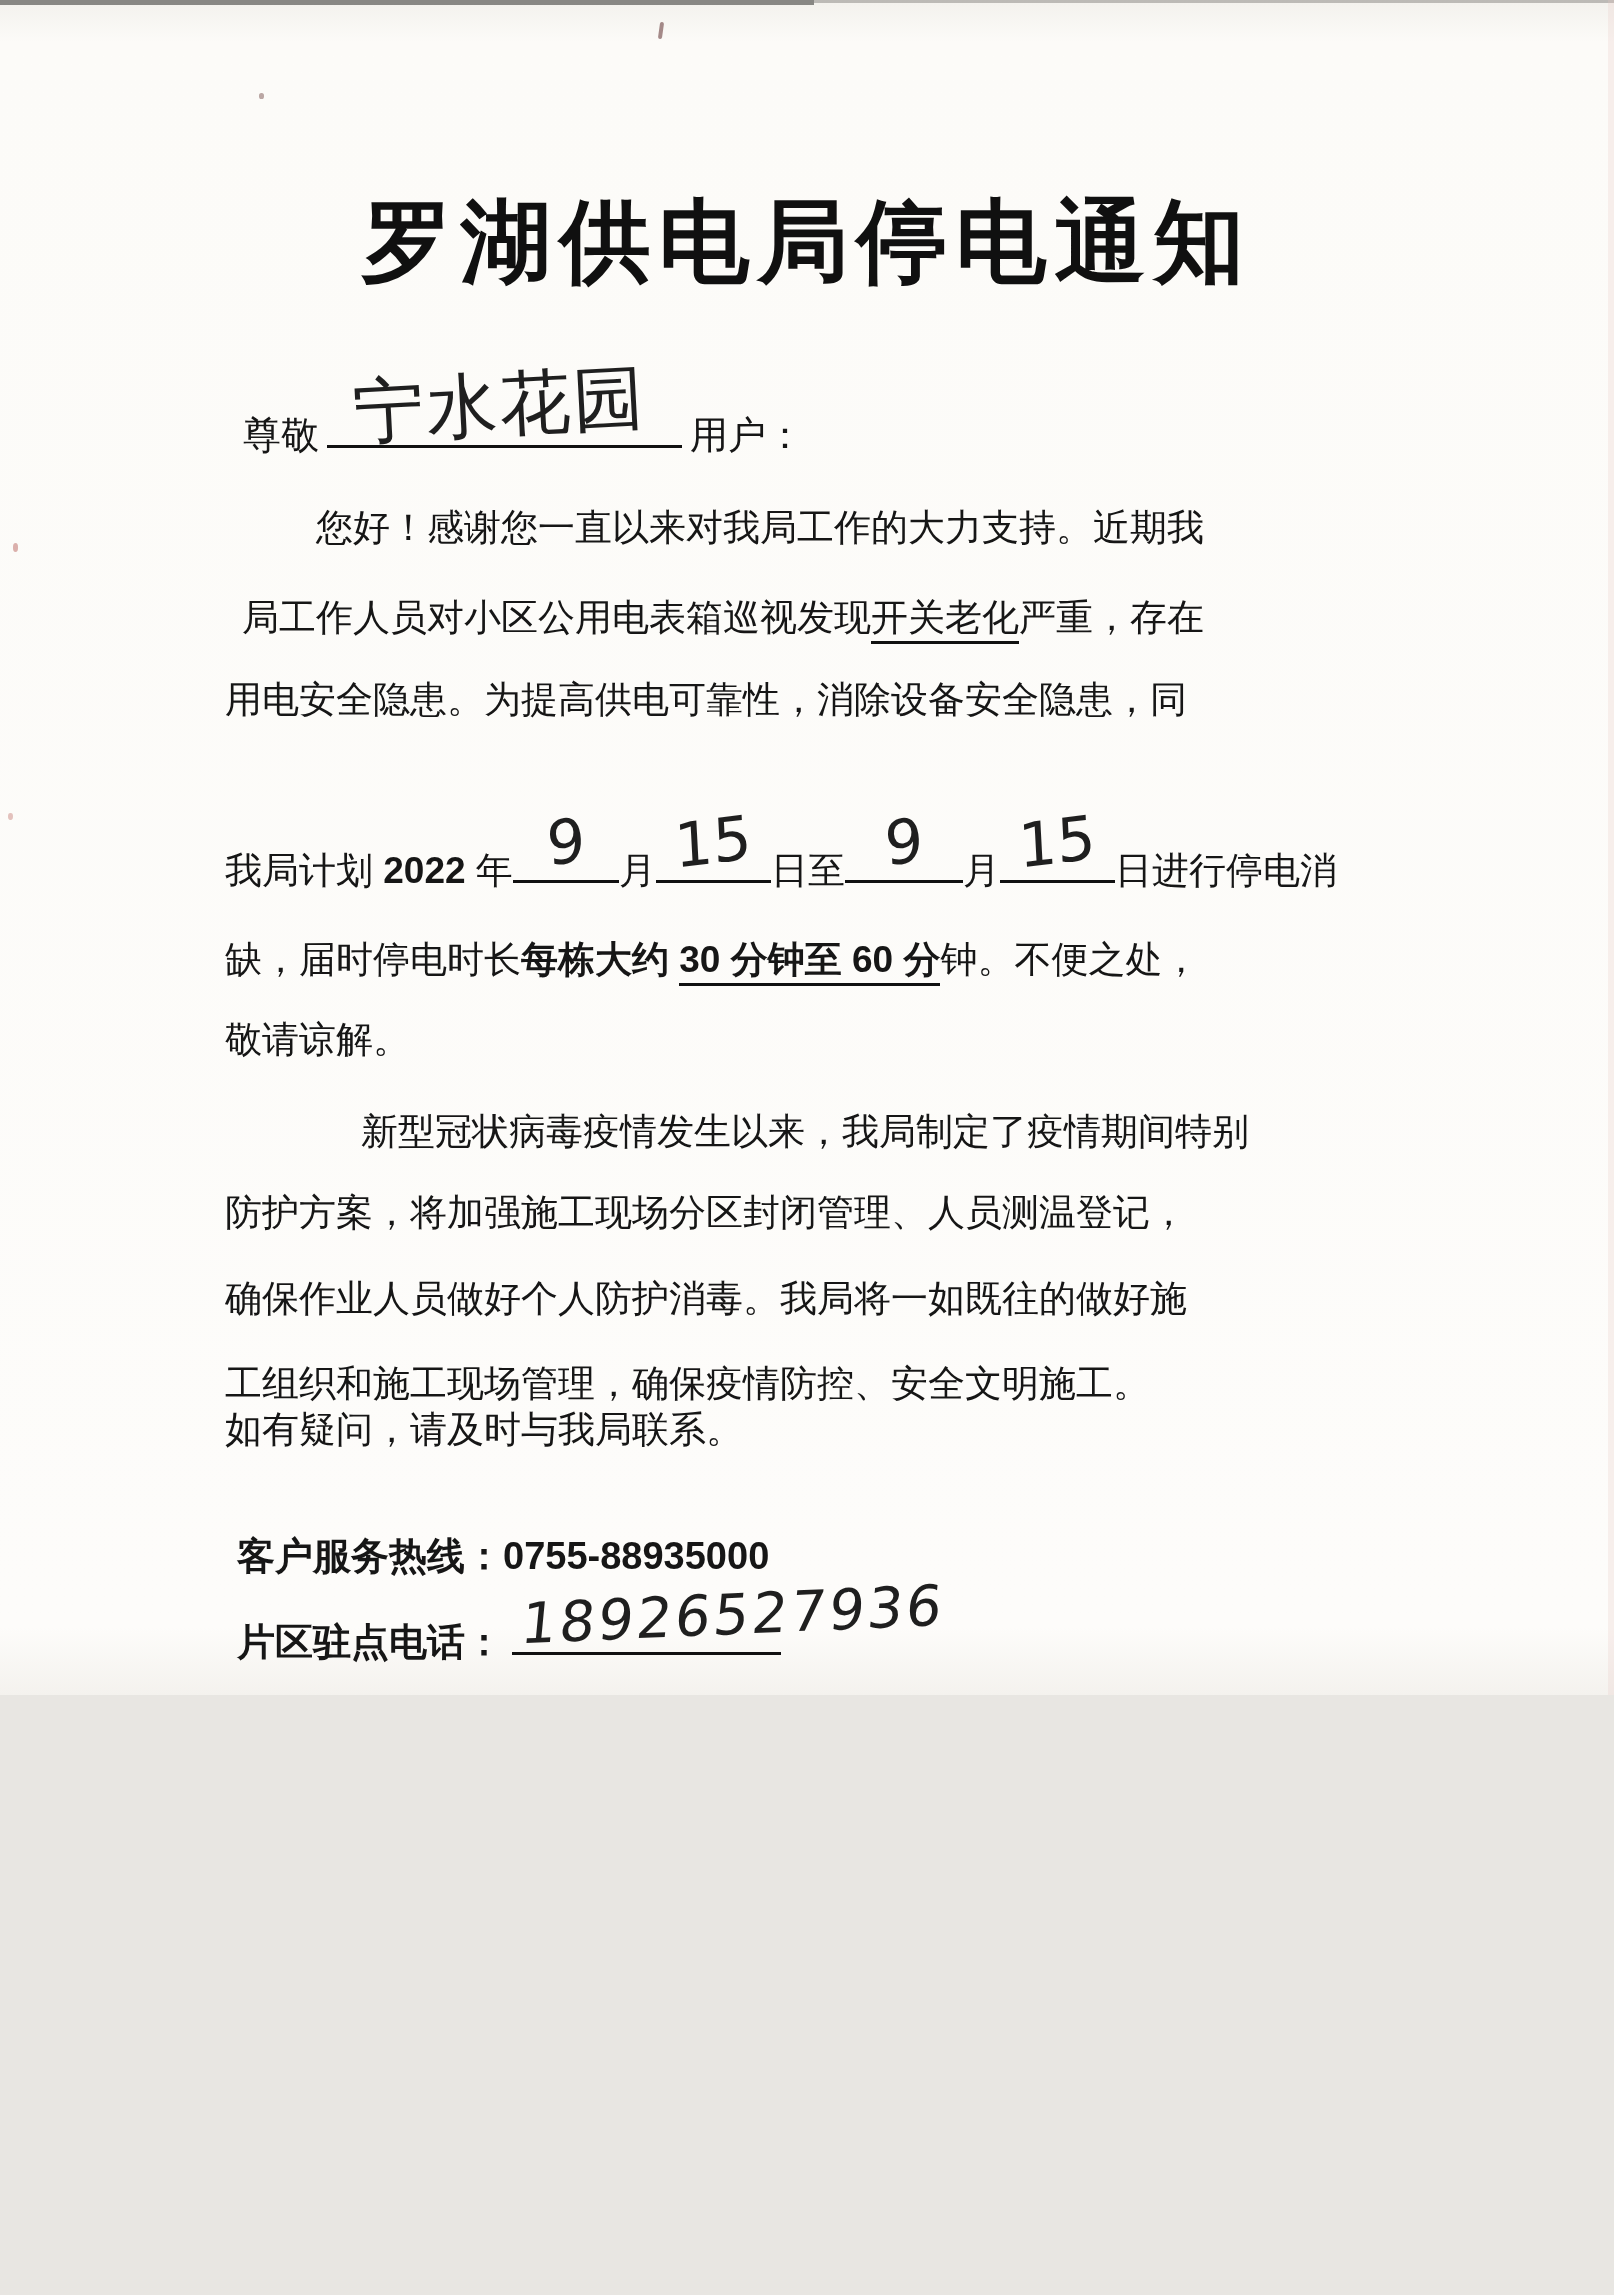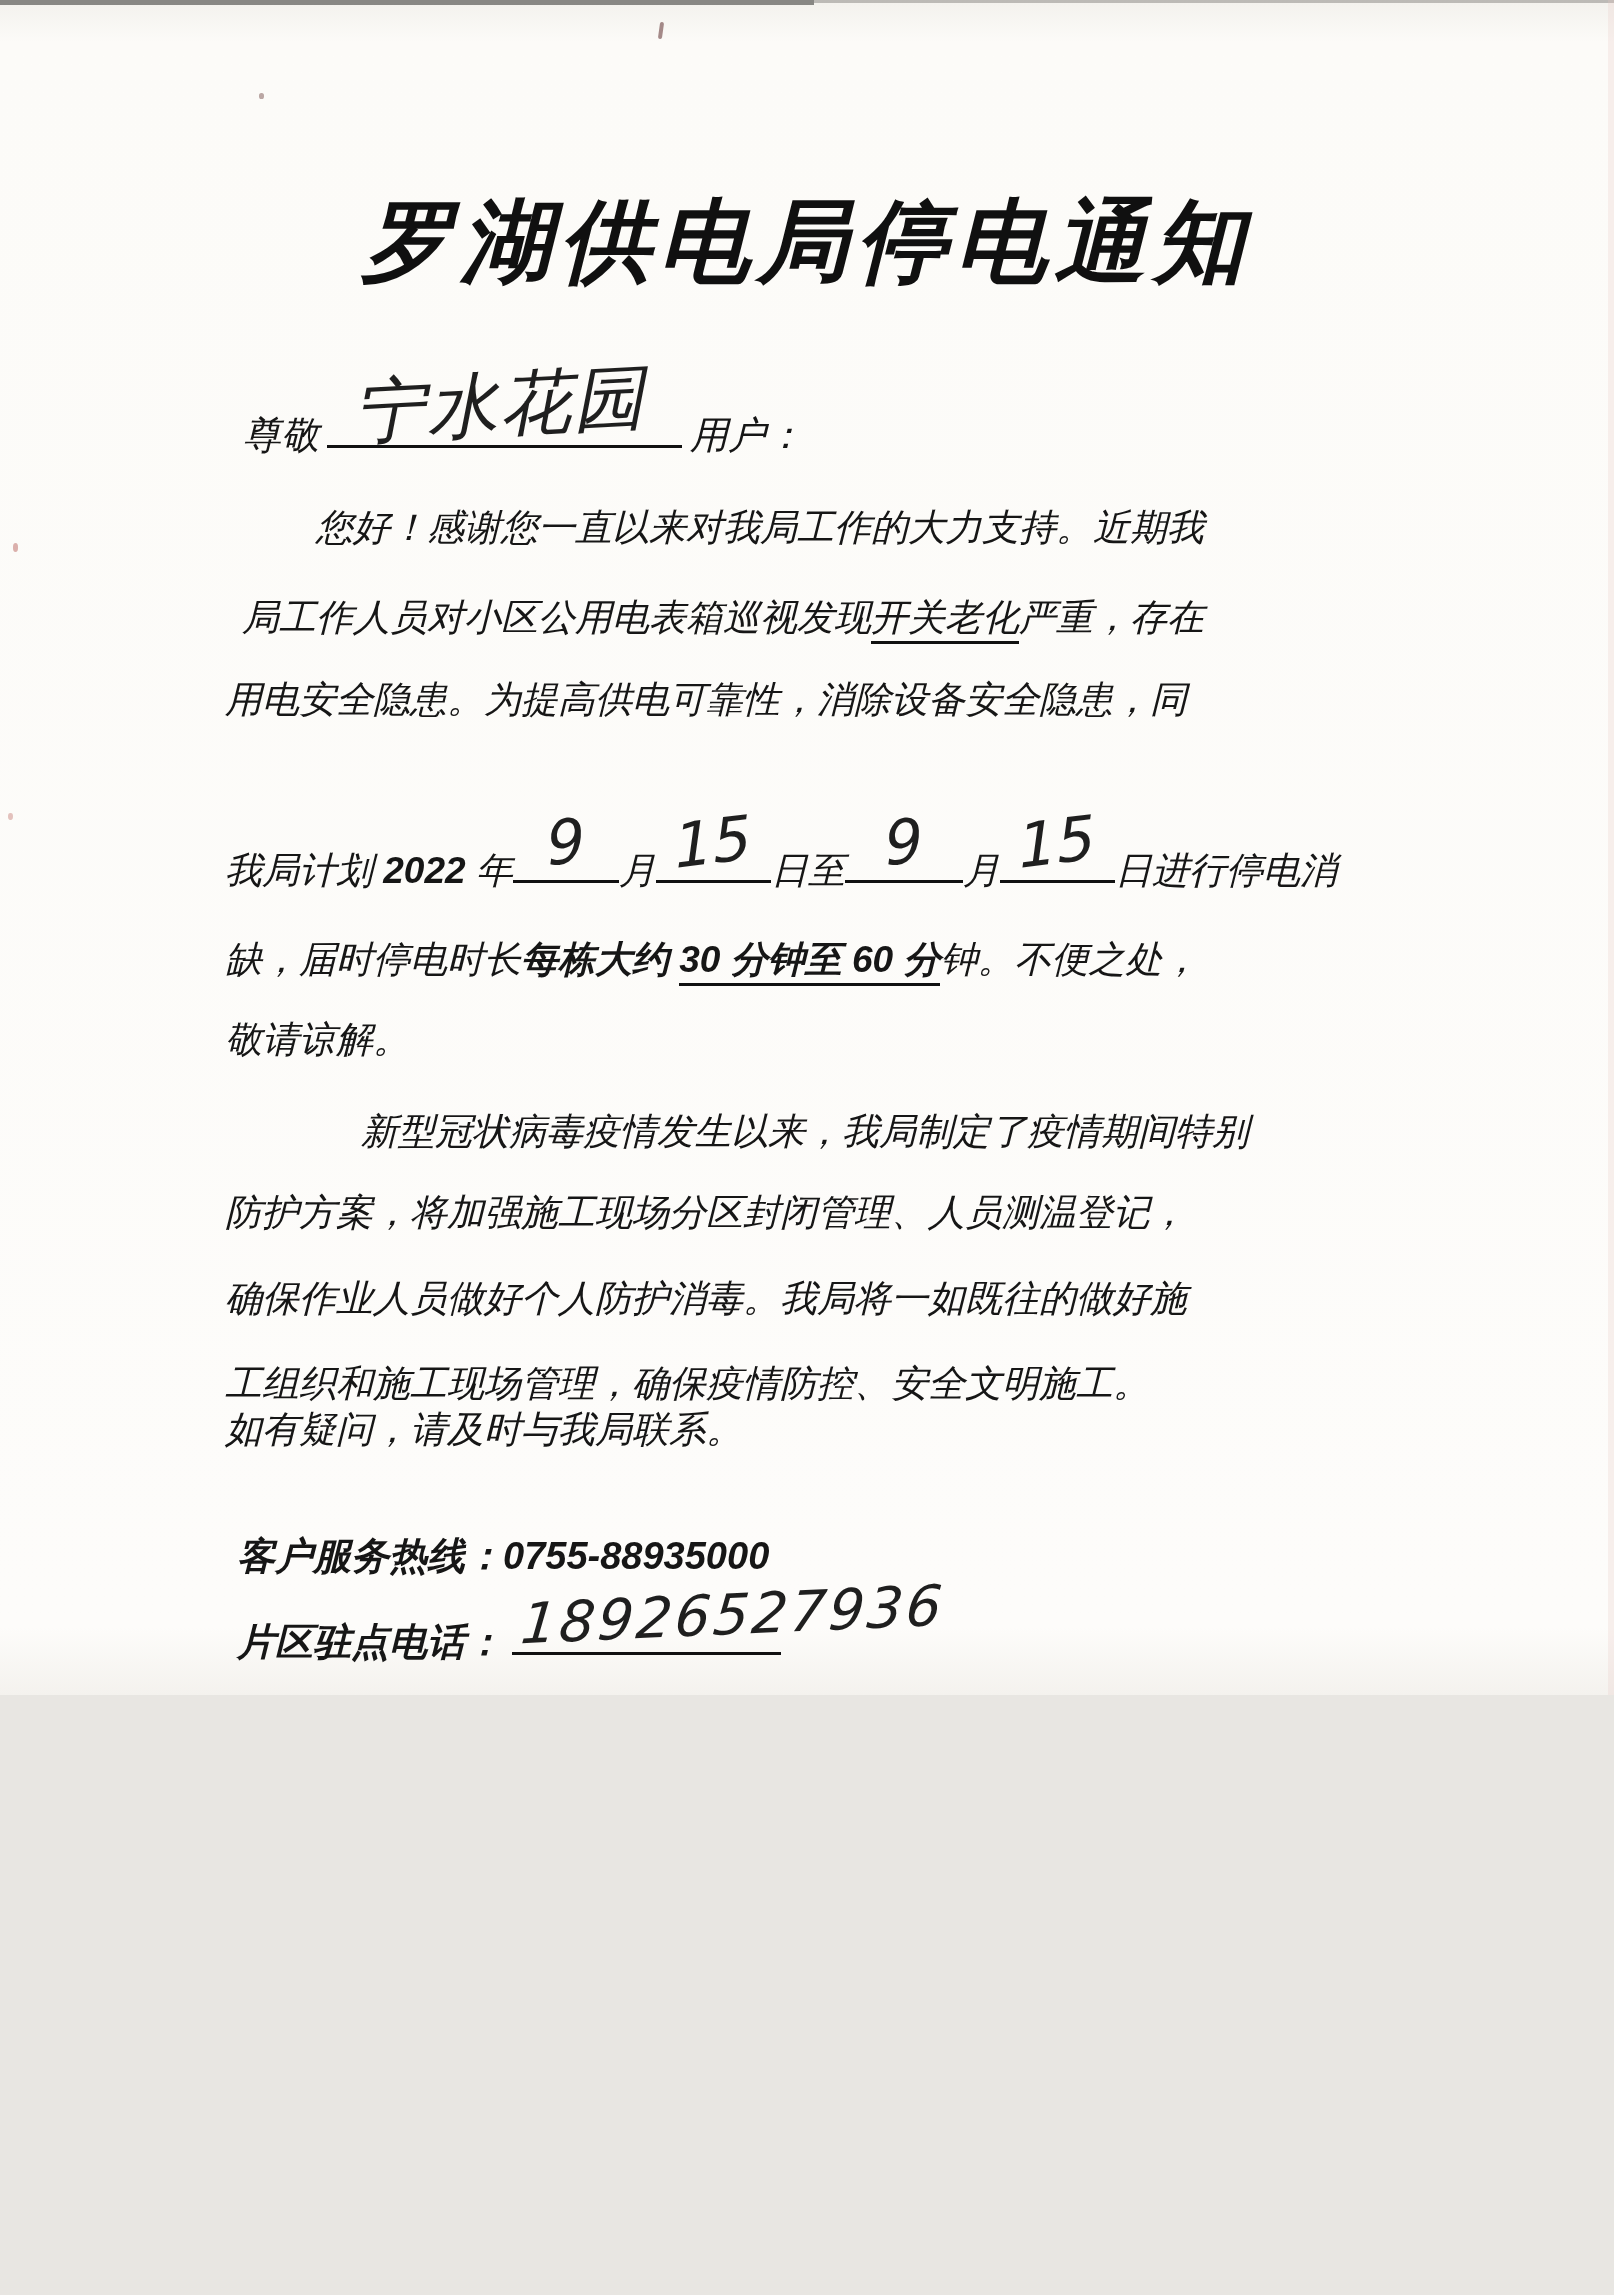--- a/index.html
+++ b/index.html
@@ -1,19 +1,19 @@
 <!DOCTYPE html>
 <html style="font-size:9.2px"><head>
 <meta charset="utf-8">
 <style>
   html,body{margin:0;padding:0;background:#e8e6e2;}
   #page{
     position:relative;width:1614px;height:1695px;overflow:hidden;
     background:linear-gradient(180deg,#f3f1ed 0%,#fcfbf8 2.5%,#fdfcfa 96%,#f4f2ee 100%);
-    font-family:"Liberation Sans","DejaVu Sans",sans-serif;color:#141414;font-style:italic;
+    font-family:"Liberation Sans","DejaVu Sans",sans-serif;color:#141414;
   }
   .artifact{position:absolute;pointer-events:none;}
   #edge-top{left:0;top:0;width:814px;height:5.2px;background:#30302e;opacity:.55;}
   #edge-top2{left:814px;top:0;width:800px;height:2.9px;background:#55534f;opacity:.35;}
   #speck-a{left:659px;top:22px;width:4px;height:17px;background:#6b4040;opacity:.6;border-radius:2.3px;transform:rotate(8deg);}
   #speck-b{left:259px;top:93px;width:4.6px;height:5.7px;background:#7a5350;opacity:.5;border-radius:50%;}
   #speck-c{left:12.6px;top:543px;width:5.7px;height:9.2px;background:#b4554d;opacity:.45;border-radius:50%;}
   #speck-d{left:8px;top:813px;width:4.6px;height:6.9px;background:#b4554d;opacity:.35;border-radius:50%;}
   #smudge-bottom{left:727px;top:2277px;width:172px;height:15px;background:#3a3733;opacity:.55;border-radius:6.9px;filter:blur(1.7px);}
   #edge-right{right:0;top:0;width:5.7px;height:2295px;background:#e7c9c4;opacity:.25;}

